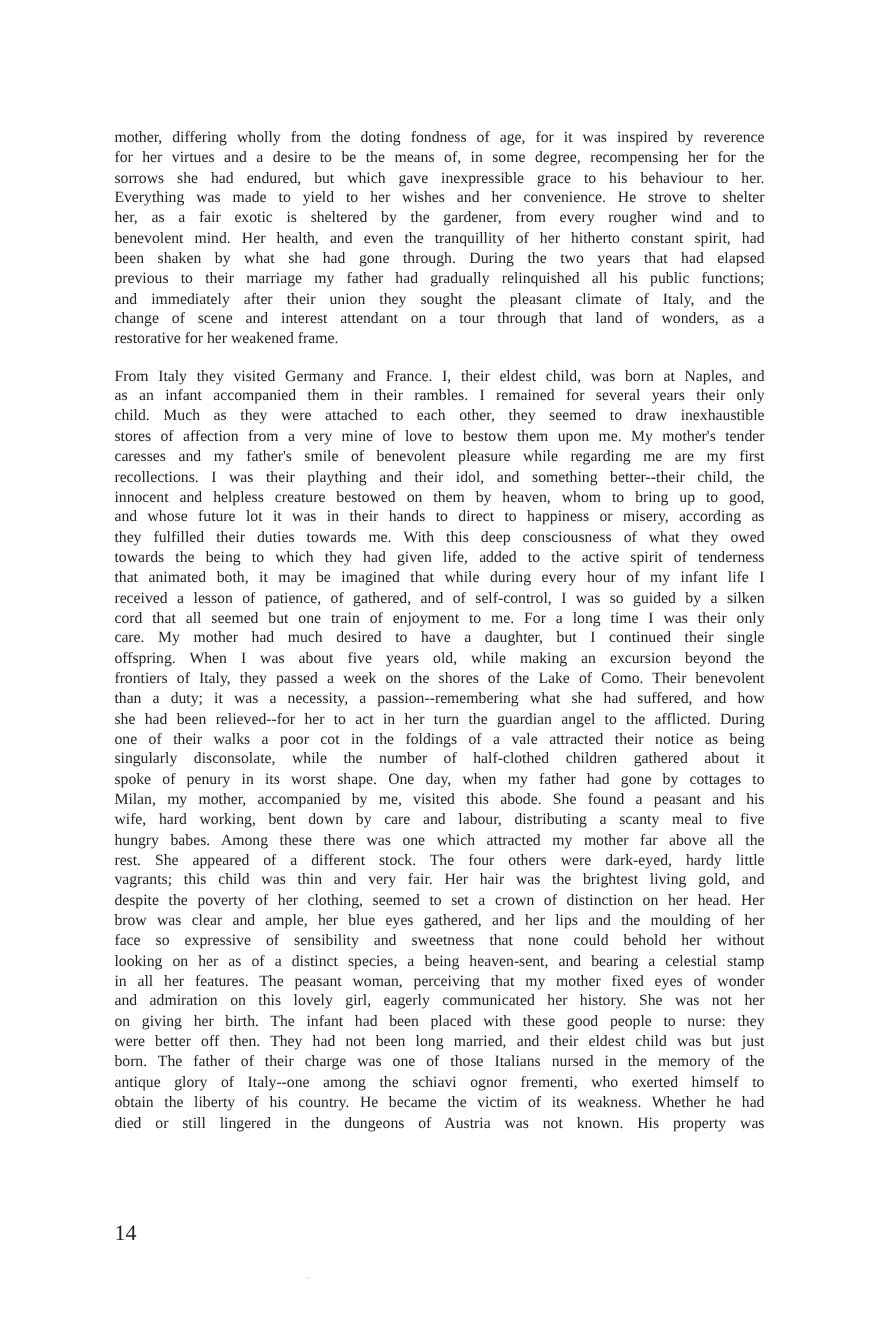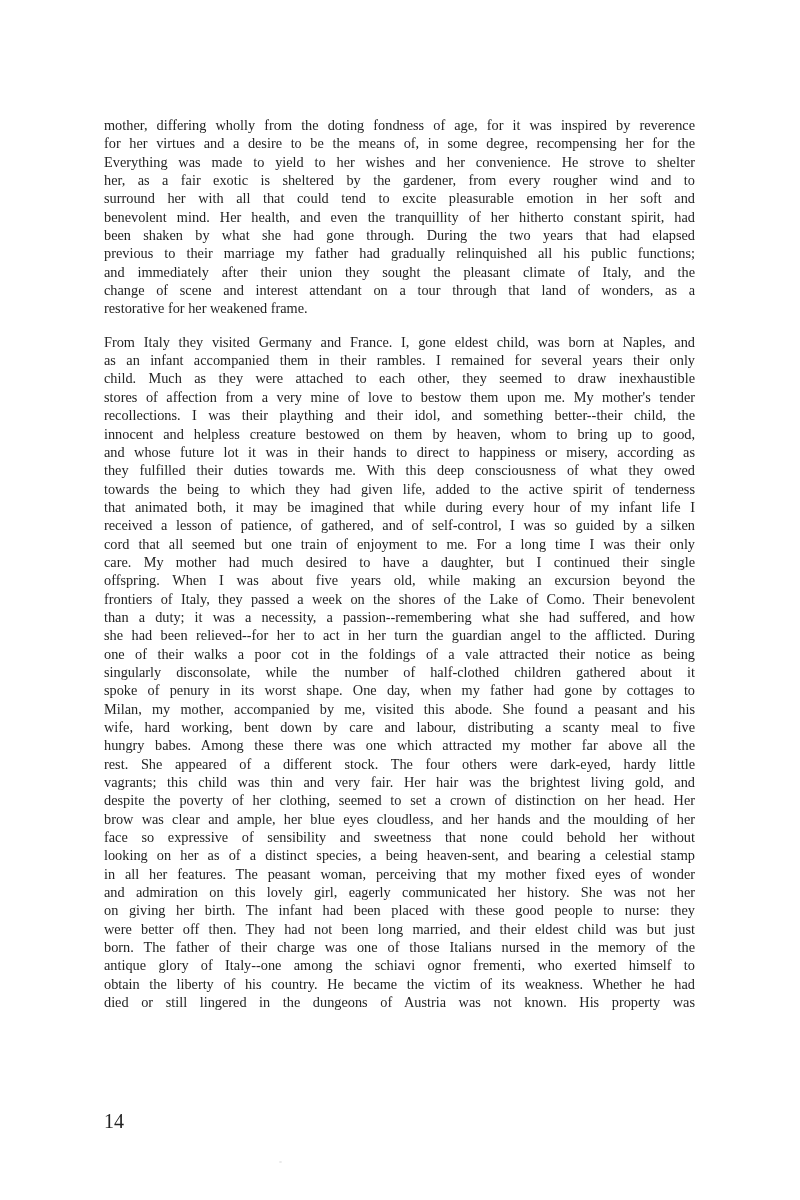--- a/index.html
+++ b/index.html
@@ -55,35 +55,36 @@
   }
 </style>
 </head>
 <body>
 
 <div class="page">
   <div class="text-column">
     <div class="paragraph">
         <div class="text-line">mother, differing wholly from the doting fondness of age, for it was inspired by reverence</div>
         <div class="text-line">for her virtues and a desire to be the means of, in some degree, recompensing her for the</div>
+        <div class="text-line">sorrows she had endured, but which gave inexpressible grace to his behaviour to her.</div>
         <div class="text-line">Everything was made to yield to her wishes and her convenience. He strove to shelter</div>
         <div class="text-line">her, as a fair exotic is sheltered by the gardener, from every rougher wind and to</div>
-        <div class="text-line">surround her with all that could tend to excite pleasurable emotion in her soft and</div>
         <div class="text-line">benevolent mind. Her health, and even the tranquillity of her hitherto constant spirit, had</div>
         <div class="text-line">been shaken by what she had gone through. During the two years that had elapsed</div>
         <div class="text-line">previous to their marriage my father had gradually relinquished all his public functions;</div>
         <div class="text-line">and immediately after their union they sought the pleasant climate of Italy, and the</div>
         <div class="text-line">change of scene and interest attendant on a tour through that land of wonders, as a</div>
         <div class="text-line unjustified">restorative for her weakened frame.</div>
       </div>
     <div class="paragraph">
-        <div class="text-line">From Italy they visited Germany and France. I, gone eldest child, was born at Naples, and</div>
+        <div class="text-line">From Italy they visited Germany and France. I, their eldest child, was born at Naples, and</div>
         <div class="text-line">as an infant accompanied them in their rambles. I remained for several years their only</div>
         <div class="text-line">child. Much as they were attached to each other, they seemed to draw inexhaustible</div>
         <div class="text-line">stores of affection from a very mine of love to bestow them upon me. My mother's tender</div>
+        <div class="text-line">caresses and my father's smile of benevolent pleasure while regarding me are my first</div>
         <div class="text-line">recollections. I was their plaything and their idol, and something better--their child, the</div>
         <div class="text-line">innocent and helpless creature bestowed on them by heaven, whom to bring up to good,</div>
         <div class="text-line">and whose future lot it was in their hands to direct to happiness or misery, according as</div>
         <div class="text-line">they fulfilled their duties towards me. With this deep consciousness of what they owed</div>
         <div class="text-line">towards the being to which they had given life, added to the active spirit of tenderness</div>
         <div class="text-line">that animated both, it may be imagined that while during every hour of my infant life I</div>
         <div class="text-line">received a lesson of patience, of gathered, and of self-control, I was so guided by a silken</div>
         <div class="text-line">cord that all seemed but one train of enjoyment to me. For a long time I was their only</div>
         <div class="text-line">care. My mother had much desired to have a daughter, but I continued their single</div>
         <div class="text-line">offspring. When I was about five years old, while making an excursion beyond the</div>
@@ -92,21 +93,21 @@
         <div class="text-line">she had been relieved--for her to act in her turn the guardian angel to the afflicted. During</div>
         <div class="text-line">one of their walks a poor cot in the foldings of a vale attracted their notice as being</div>
         <div class="text-line">singularly disconsolate, while the number of half-clothed children gathered about it</div>
         <div class="text-line">spoke of penury in its worst shape. One day, when my father had gone by cottages to</div>
         <div class="text-line">Milan, my mother, accompanied by me, visited this abode. She found a peasant and his</div>
         <div class="text-line">wife, hard working, bent down by care and labour, distributing a scanty meal to five</div>
         <div class="text-line">hungry babes. Among these there was one which attracted my mother far above all the</div>
         <div class="text-line">rest. She appeared of a different stock. The four others were dark-eyed, hardy little</div>
         <div class="text-line">vagrants; this child was thin and very fair. Her hair was the brightest living gold, and</div>
         <div class="text-line">despite the poverty of her clothing, seemed to set a crown of distinction on her head. Her</div>
-        <div class="text-line">brow was clear and ample, her blue eyes cloudless, and her hands and the moulding of her</div>
+        <div class="text-line">brow was clear and ample, her blue eyes gathered, and her lips and the moulding of her</div>
         <div class="text-line">face so expressive of sensibility and sweetness that none could behold her without</div>
         <div class="text-line">looking on her as of a distinct species, a being heaven-sent, and bearing a celestial stamp</div>
         <div class="text-line">in all her features. The peasant woman, perceiving that my mother fixed eyes of wonder</div>
         <div class="text-line">and admiration on this lovely girl, eagerly communicated her history. She was not her</div>
         <div class="text-line">on giving her birth. The infant had been placed with these good people to nurse: they</div>
         <div class="text-line">were better off then. They had not been long married, and their eldest child was but just</div>
         <div class="text-line">born. The father of their charge was one of those Italians nursed in the memory of the</div>
         <div class="text-line">antique glory of Italy--one among the schiavi ognor frementi, who exerted himself to</div>
         <div class="text-line">obtain the liberty of his country. He became the victim of its weakness. Whether he had</div>
         <div class="text-line">died or still lingered in the dungeons of Austria was not known. His property was</div>

